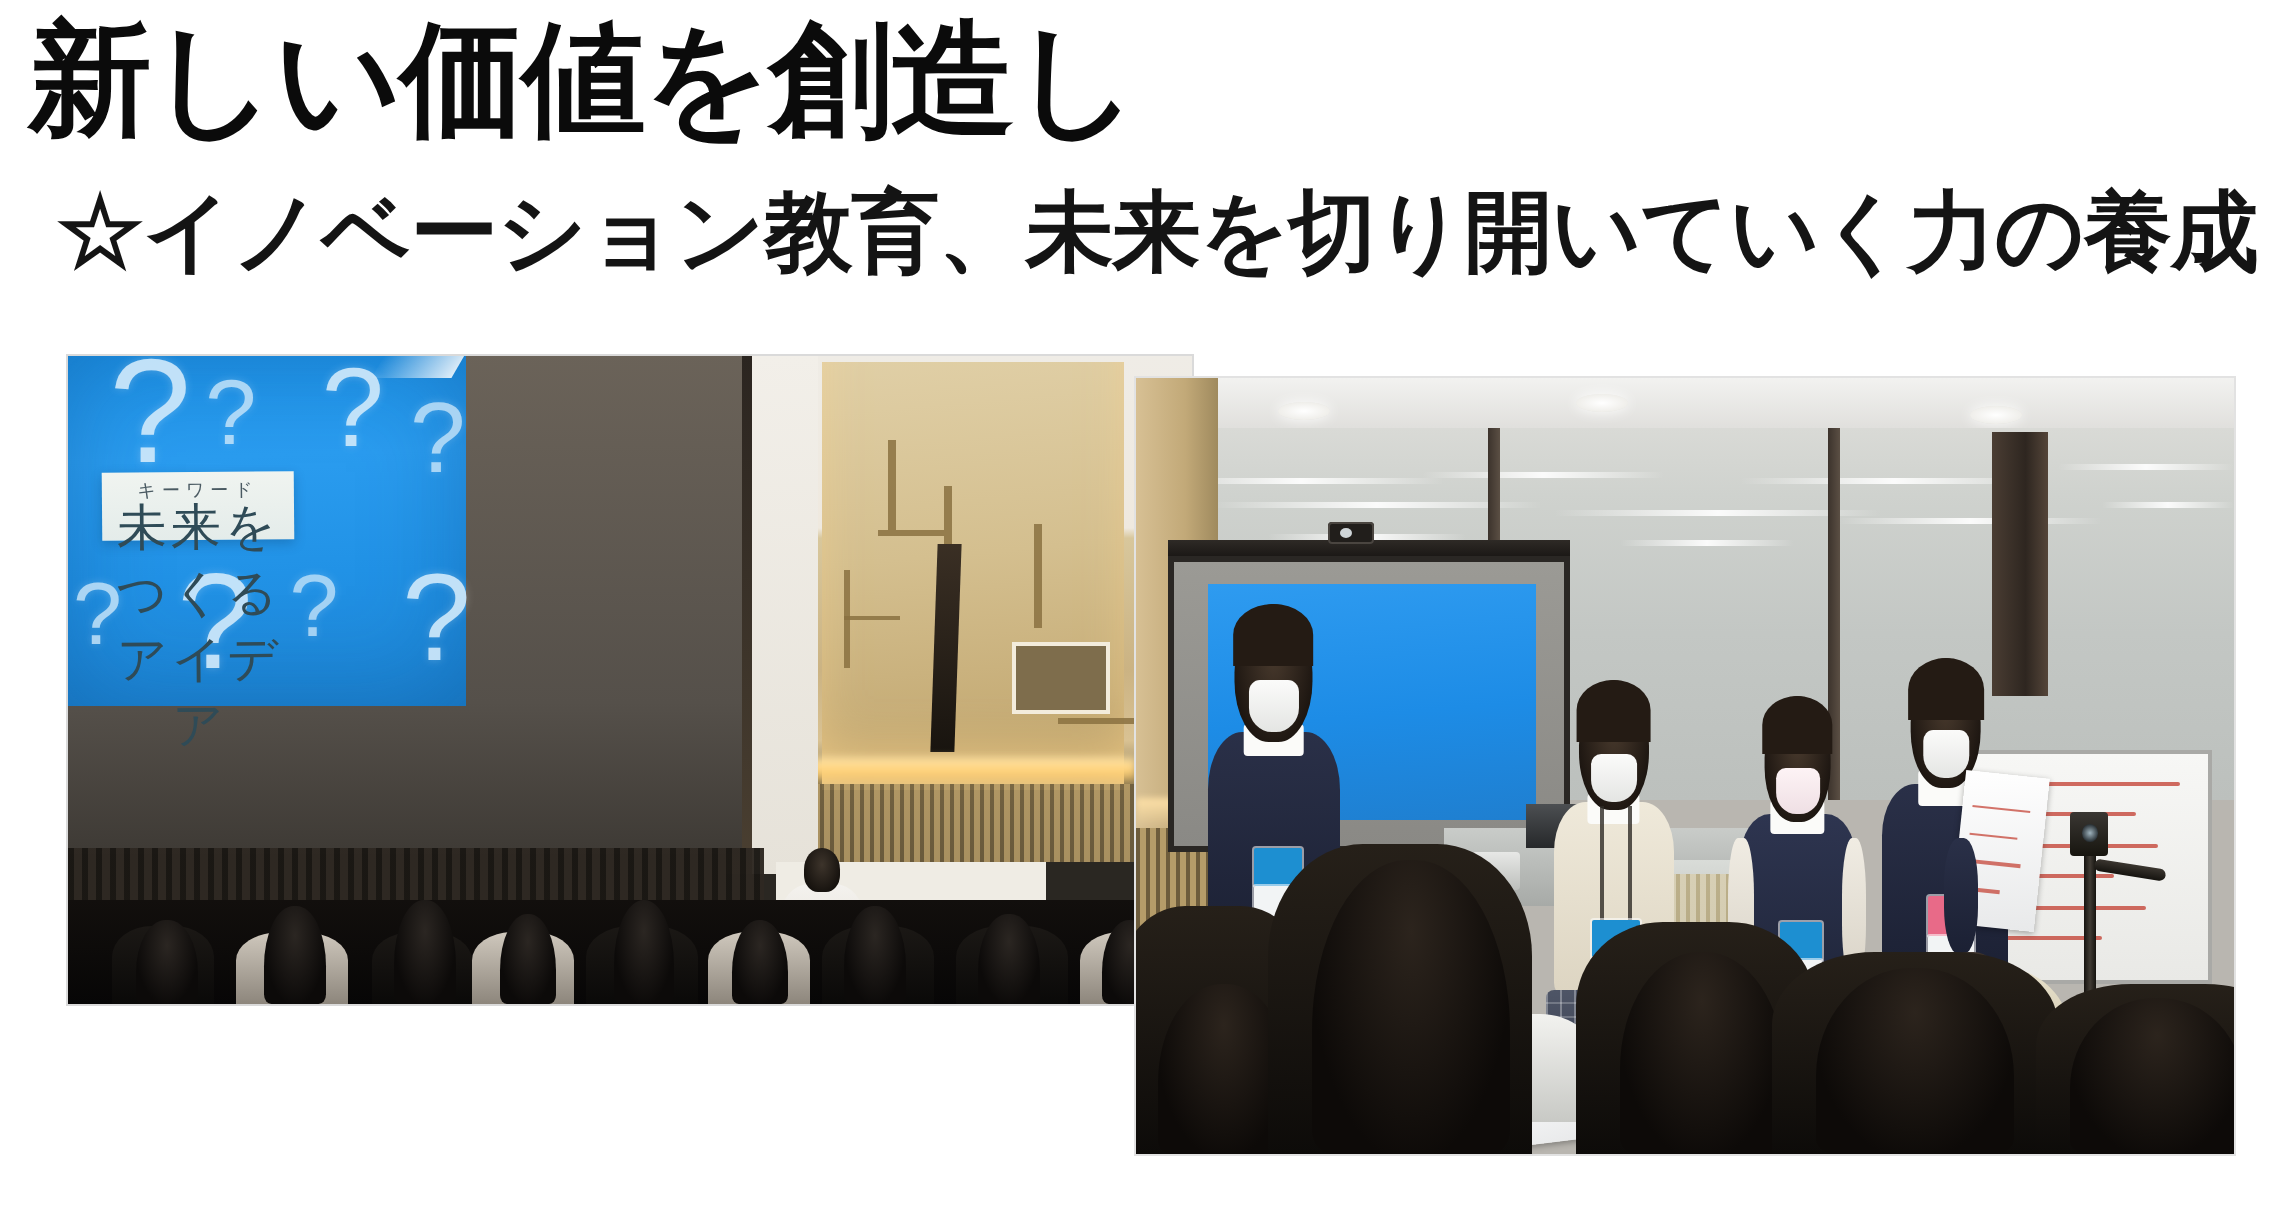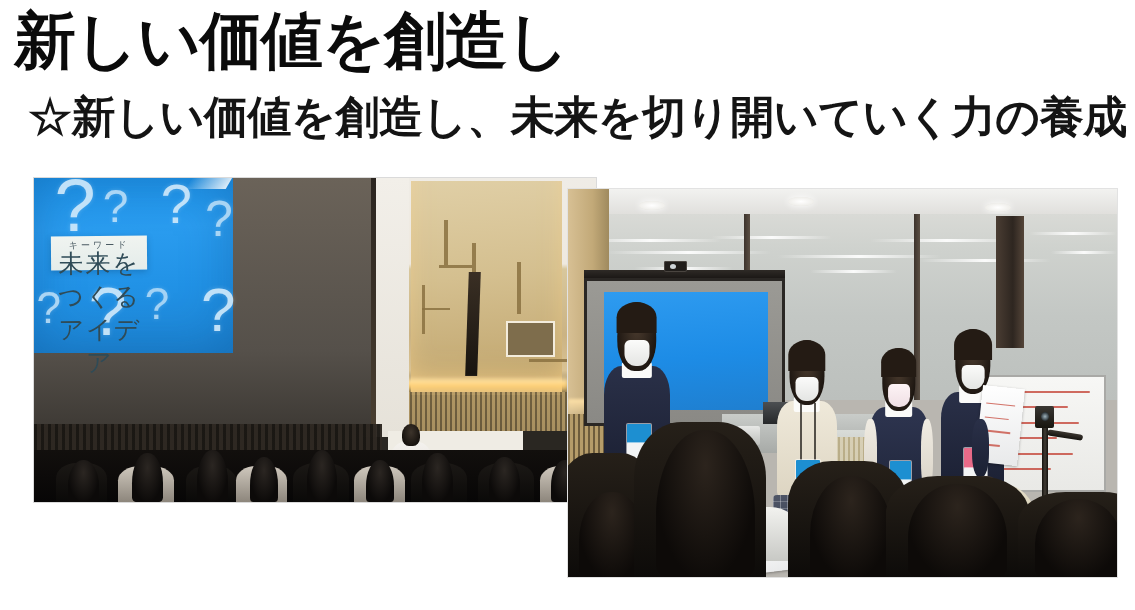--- a/index.html
+++ b/index.html
@@ -376,21 +376,21 @@
   .chair {
     position:absolute; background: linear-gradient(180deg,#f2f2ef,#c8c9c5);
     border-radius:44% 44% 14% 14%;
   }
 </style>
 </head>
 <body>
 
 <div id="slide-title">新しい価値を創造し</div>
 
-<div id="slide-subtitle">☆新しい価値を創造し、未来を切り開いていく力の養成</div>
+<div id="slide-subtitle">☆イノベーション教育、未来を切り開いていく力の養成</div>
 
 <div class="photo" id="photo-left">
   <div id="pl-scene">
 
     <div id="pl-wall-warm"></div>
     <div id="pl-wall-panel"></div>
     <div class="pl-stick" style="left:73%;top:13%;width:.6%;height:14%;"></div>
     <div class="pl-stick" style="left:72%;top:27%;width:6%;height:.7%;"></div>
     <div class="pl-stick" style="left:78%;top:20%;width:.6%;height:11%;"></div>
     <div class="pl-stick" style="left:69%;top:33%;width:.6%;height:15%;"></div>

